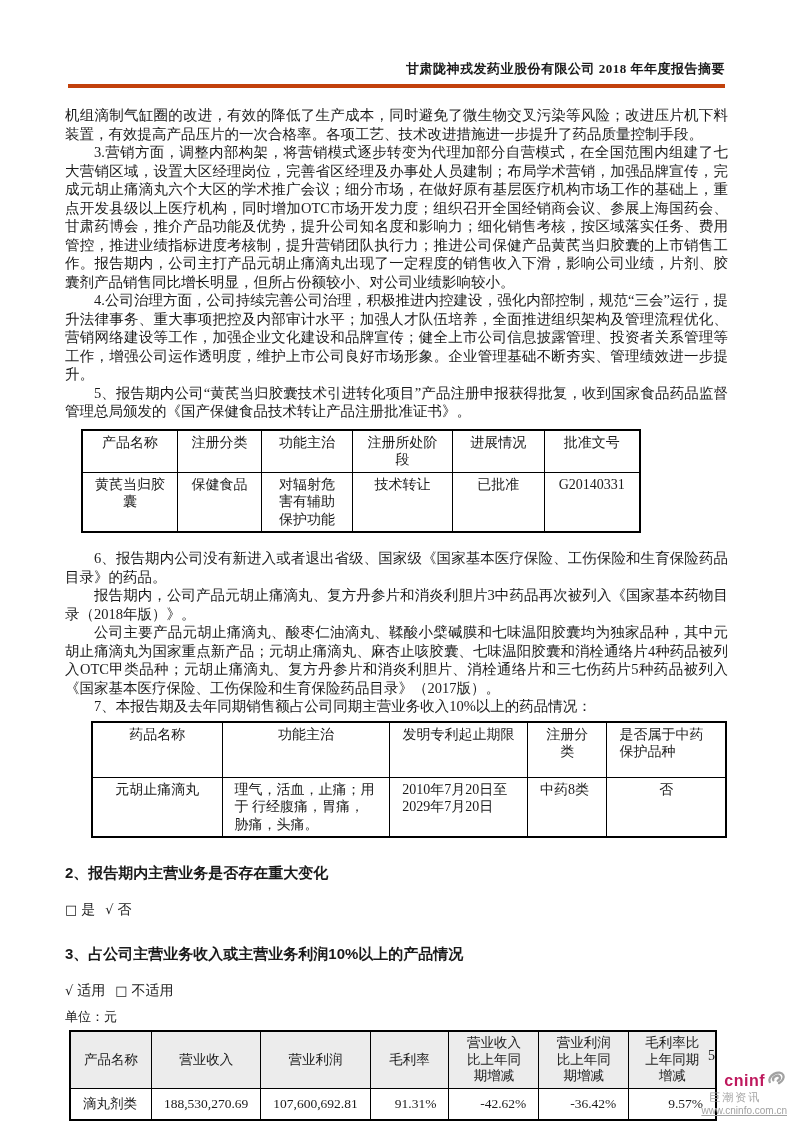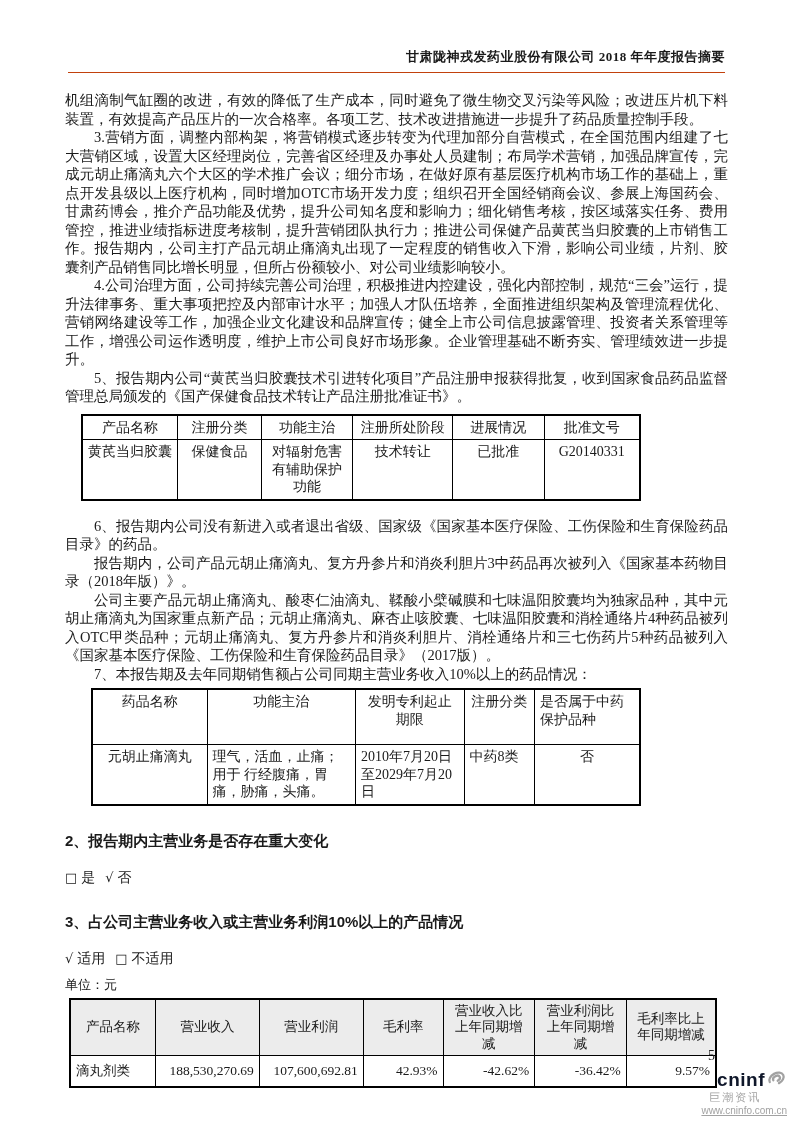--- a/index.html
+++ b/index.html
@@ -8,44 +8,44 @@
     width: 793px;
     height: 1122px;
     margin: 0 auto;
     background: #ffffff;
     font-family: "Liberation Serif", "DejaVu Serif", serif;
     color: #1a1a1a;
     overflow: hidden;
     box-sizing: border-box;
   }
   .doc-header {
-    margin: 4px 68px;
+    margin: 16px 68px;
     padding-top: 44px;
     padding-bottom: 6px;
-    border-bottom: 1px solid #c2410c;
+    border-bottom: 4px solid #c2410c;
     text-align: right;
     font-size: 13px;
     font-weight: bold;
     letter-spacing: 0.5px;
   }
   .content { margin: 0 65px; }
   .content p {
     margin: 0;
     font-size: 14.5px;
     line-height: 18.5px;
     text-align: justify;
   }
   .content p.first { margin-top: 18px; }
   .indent { text-indent: 2em; }
   table { border-collapse: collapse; font-size: 14px; }
-  th, td { border: 1px solid #000; padding: 3px 5px; line-height: 17.5px; font-weight: normal; }
+  th, td { border: 1px solid #000; padding: 3px 12px; line-height: 17.5px; font-weight: normal; }
   .t1 { margin: 8px 0 0 16px; width: 560px; border: 2px solid #000; }
   .t1 th, .t1 td { text-align: center; vertical-align: top; }
   .t1 td { height: 44px; }
-  .t2 { margin: 5px 0 0 26px; width: 550px; border: 2px solid #000; }
+  .t2 { margin: 5px 0 0 26px; width: 636px; border: 2px solid #000; }
   .t2 th { text-align: center; vertical-align: top; height: 48px; }
   .t2 td { vertical-align: top; height: 48px; }
   .t2 .al { text-align: left; }
   .t2 .ac { text-align: center; }
   .t3 { margin: 4px 0 0 4px; width: 648px; border: 2px solid #000; font-size: 13.5px; }
   .t3 th { background: #ececec; text-align: center; vertical-align: middle; height: 40px; line-height: 16.5px; }
   .t3 td { height: 24px; }
   .t3 .num { text-align: right; }
   .sec-heading {
     margin: 26px 0 0 0;
@@ -75,23 +75,23 @@
     top: 1068px;
     right: 6px;
     color: #a2a2a2;
     text-align: center;
     line-height: 1.1;
     font-family: "Liberation Sans", "DejaVu Sans", sans-serif;
   }
   .logo-row { display: flex; align-items: center; justify-content: flex-end; }
   .logo-brand {
     font-weight: bold;
-    font-size: 19px;
+    font-size: 16px;
     letter-spacing: 0.5px;
-    color: #0f172a;
+    color: #be185d;
   }
   .logo-swirl { margin-left: 1px; }
   .logo-cn { font-size: 11px; letter-spacing: 2px; margin-right: 18px; margin-top: -2px; }
   .logo-url { font-size: 10px; margin-top: 2px; text-decoration: underline; }
 </style>
 </head>
 <body>
 
 <div class="page">
 
@@ -195,21 +195,21 @@
         <th>营业利润</th>
         <th>毛利率</th>
         <th>营业收入比上年同期增减</th>
         <th>营业利润比上年同期增减</th>
         <th>毛利率比上年同期增减</th>
       </tr>
       <tr>
         <td>滴丸剂类</td>
         <td class="num">188,530,270.69</td>
         <td class="num">107,600,692.81</td>
-        <td class="num">42.93%</td>
+        <td class="num">91.31%</td>
         <td class="num">-42.62%</td>
         <td class="num">-36.42%</td>
         <td class="num">9.57%</td>
       </tr>
     </tbody>
       </table>
 
   </div>
 
   <div class="page-num">5</div>

